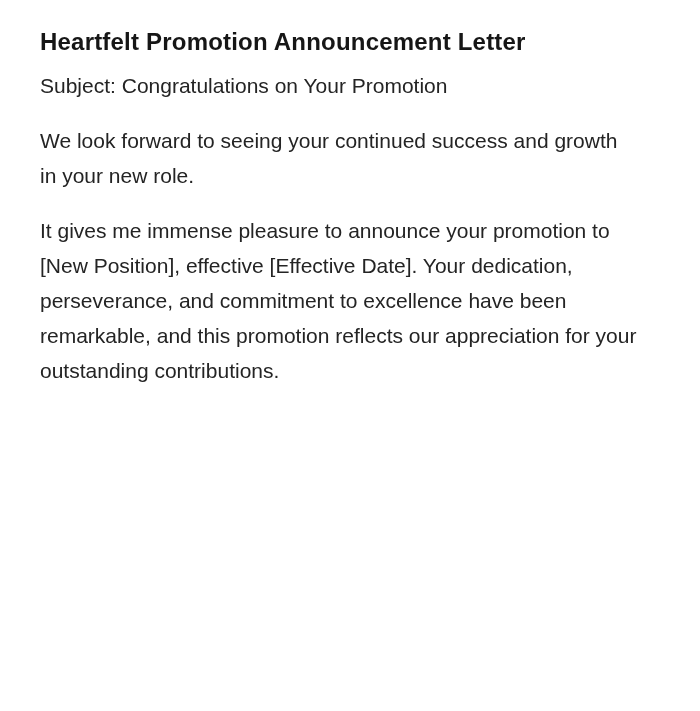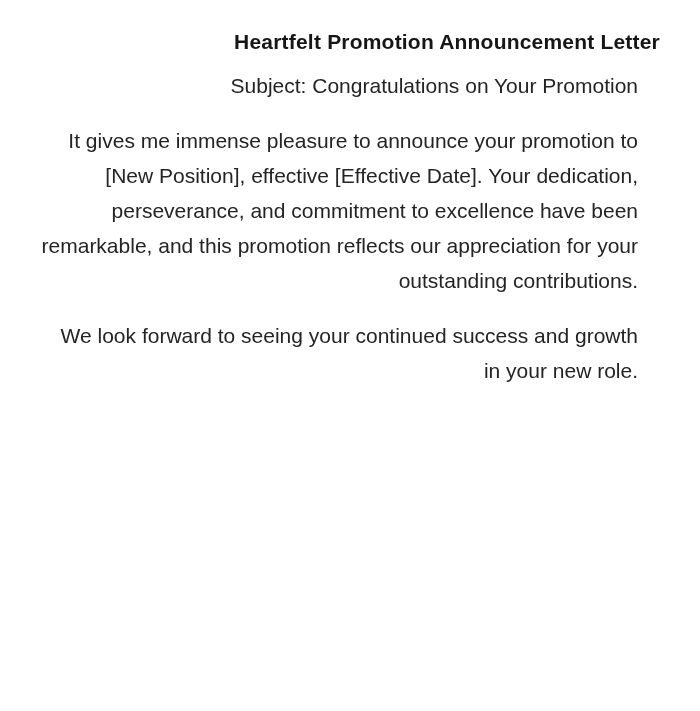--- a/index.html
+++ b/index.html
@@ -16,42 +16,40 @@
     box-sizing: border-box;
     width: 700px;
     padding: 27px 40px 0 40px;
     font-family: "Liberation Sans", "DejaVu Sans", sans-serif;
     font-size: 21px;
     line-height: 35px;
     color: #242424;
   }
   .letter-title {
     margin: 0 0 11px 0;
-    font-size: 21px;
+    font-size: 24px;
     line-height: 30px;
     font-weight: 700;
     letter-spacing: 0.2px;
     color: #161616;
-    text-align: right;
   }
   .letter p {
     margin: 0 0 20px 0;
     max-width: 598px;
-    text-align: right;
   }
 </style>
 </head>
 <body>
 
 <article class="letter">
   <h1 class="letter-title">Heartfelt Promotion Announcement Letter</h1>
 
   <p>Subject: Congratulations on Your Promotion</p>
 
 
+  <p>We look forward to seeing your continued success and growth in your new role.</p>
+
   <p>It gives me immense pleasure to announce your promotion to [New Position], effective [Effective Date]. Your dedication, perseverance, and commitment to excellence have been remarkable, and this promotion reflects our appreciation for your outstanding contributions.</p>
-
-  <p>We look forward to seeing your continued success and growth in your new role.</p>
 
 
 
 
 </article>
 
 </body></html>

